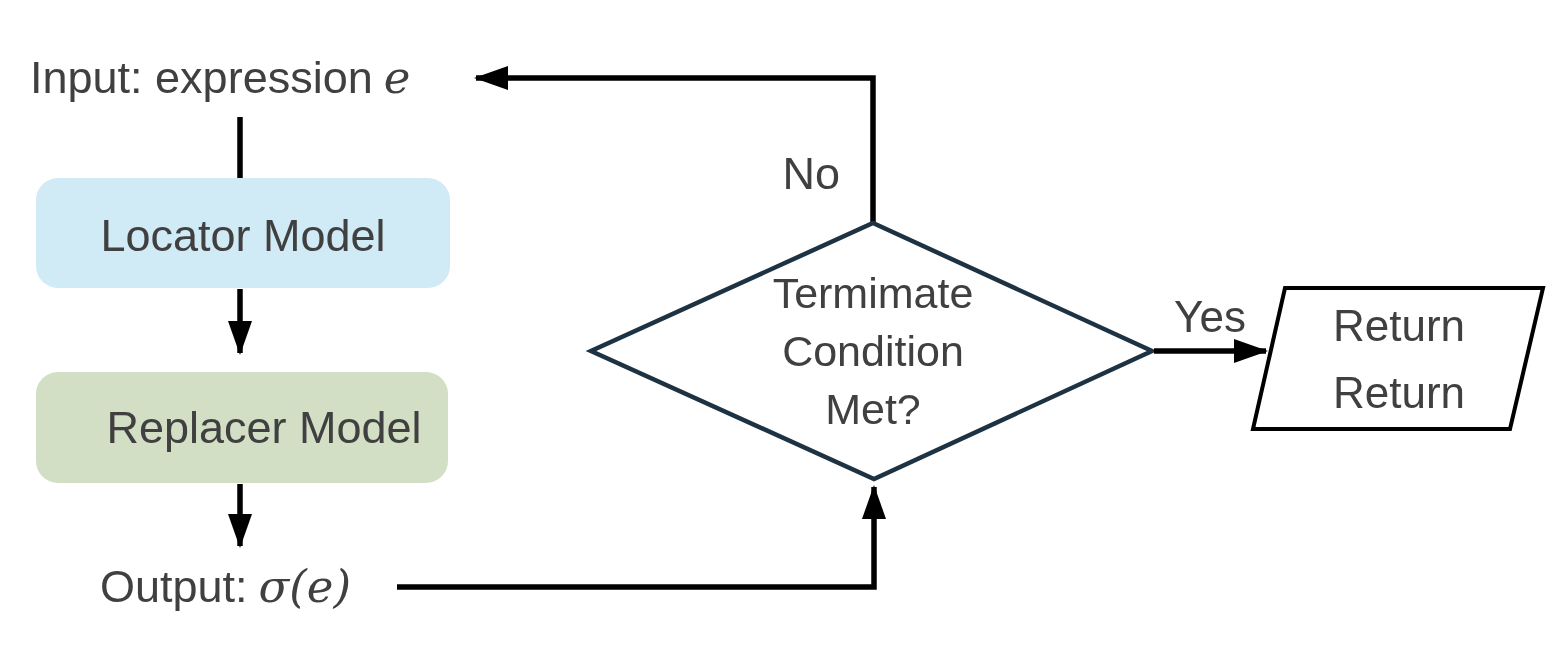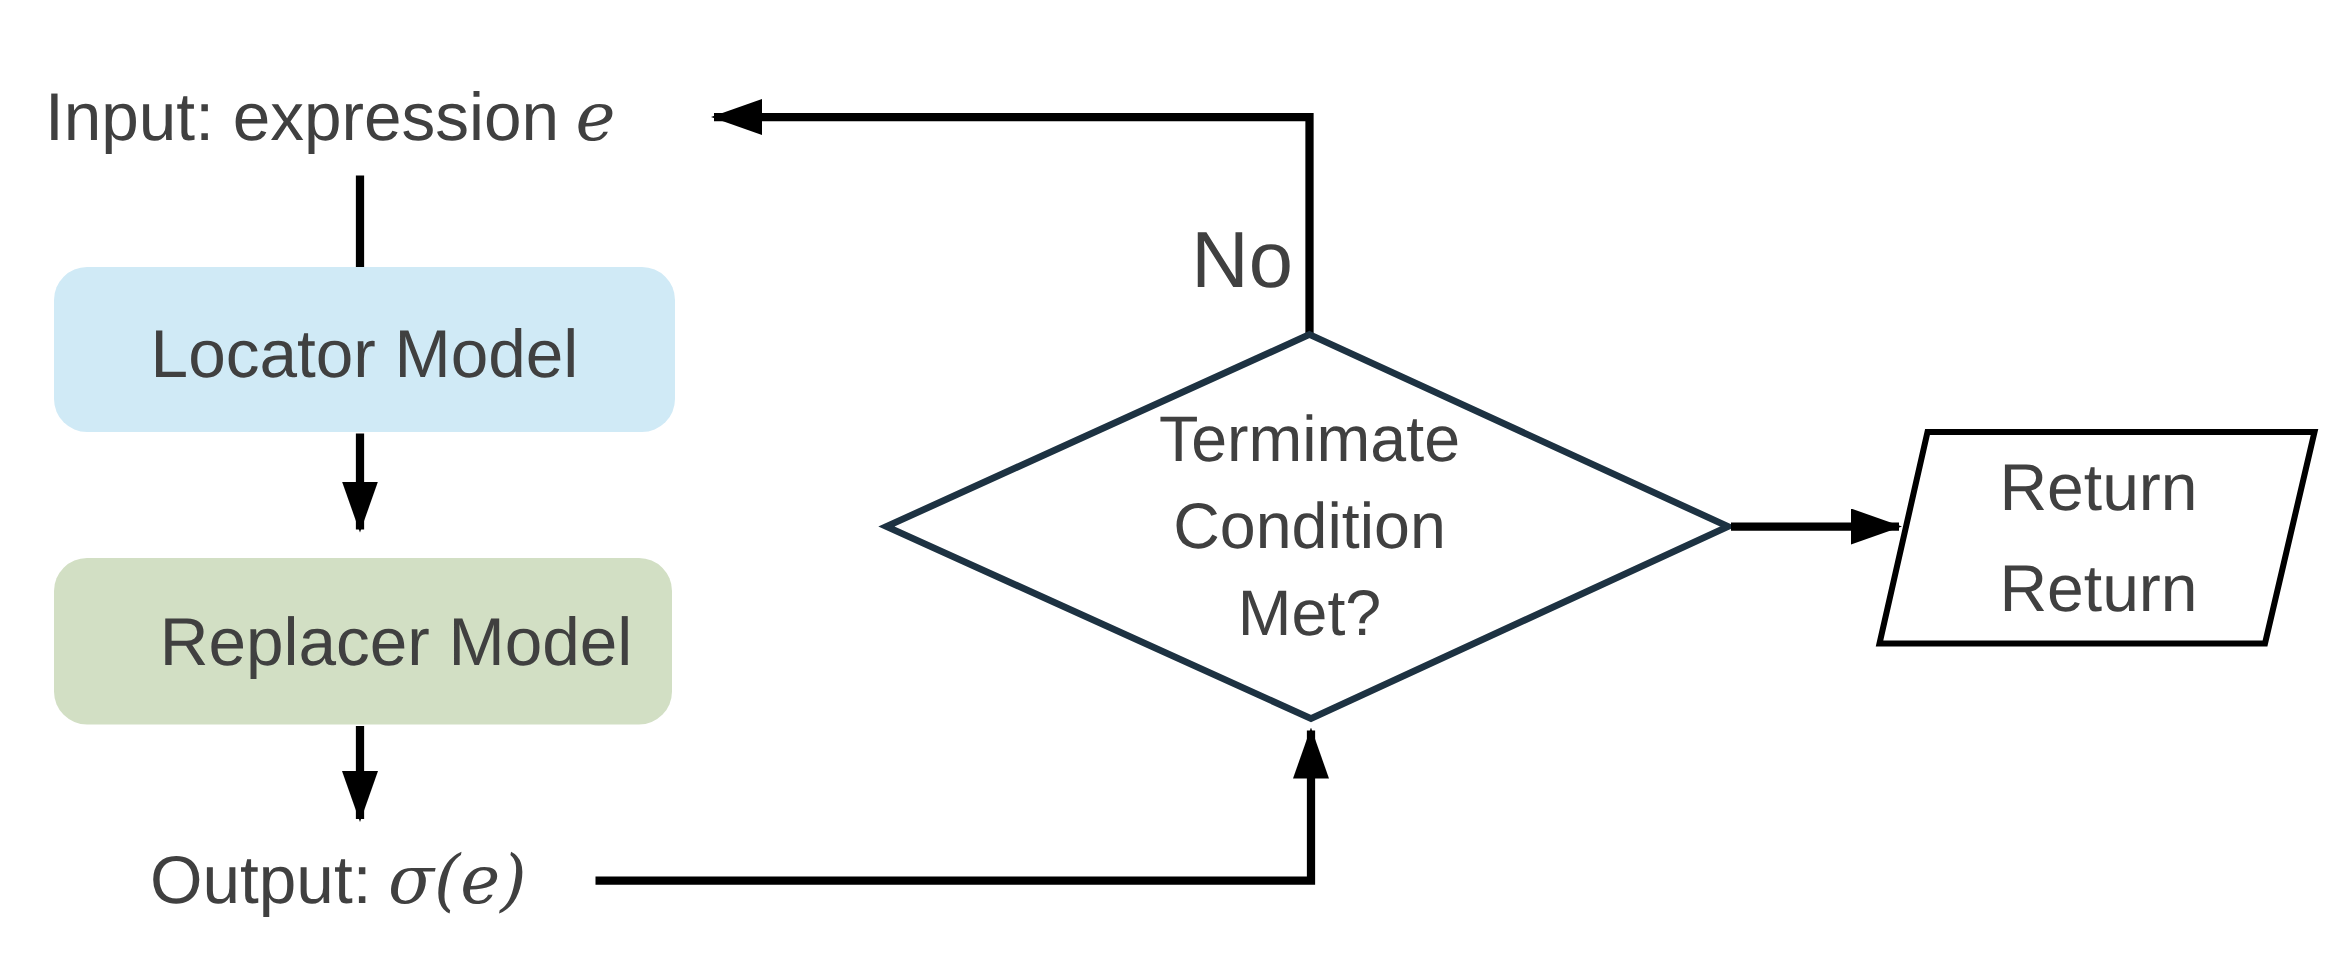--- a/index.html
+++ b/index.html
@@ -36,21 +36,21 @@
   .locator-label  { left: 36px;  top: 178px; width: 414px; height: 116px; }
   .replacer-label { left: 36px;  top: 372px; width: 456px; height: 111px; }
   .input-label    { left: 30px;  top: 53px; }
   .output-label   { left: 100px; top: 562px; }
   .decision-label {
     position: absolute;
     left: 661px; top: 264px; width: 424px;
     display: flex; flex-direction: column; align-items: center;
     font-size: 43px; line-height: 58px; text-align: left;
   }
-  .no-label  { position: absolute; left: 770px;  top: 151px; width: 92px; text-align: right;  font-size: 53px; line-height: 46px; }
+  .no-label  { position: absolute; left: 748px;  top: 151px; width: 92px; text-align: right;  font-size: 45px; line-height: 46px; }
   .yes-label { position: absolute; left: 1163px; top: 294px; width: 94px; text-align: center; font-size: 44px; line-height: 46px; }
   .return-label {
     position: absolute;
     left: 1253px; top: 288px; width: 292px; height: 141px;
     display: flex; flex-direction: column; align-items: center; justify-content: center;
     font-size: 44px; line-height: 55px; text-align: center; gap: 12px;
   }
 </style>
 </head>
 <body>
@@ -101,19 +101,20 @@
     <span>Output:</span><span class="math">σ(e)</span>
   </div>
 
   <div class="decision-label">
     <div>Termimate</div>
     <div>Condition</div>
     <div>Met?</div>
   </div>
 
   <div class="no-label">No</div>
+  <div class="yes-label">Yes</div>
 
   <div class="return-label">
     <div>Return</div>
     <div>Return</div>
   </div>
 
 </div>
 
 </body></html>

